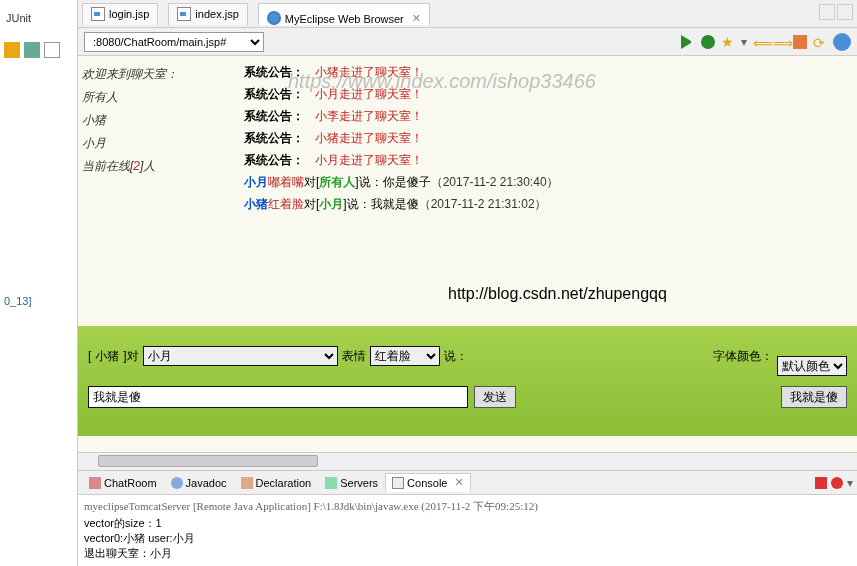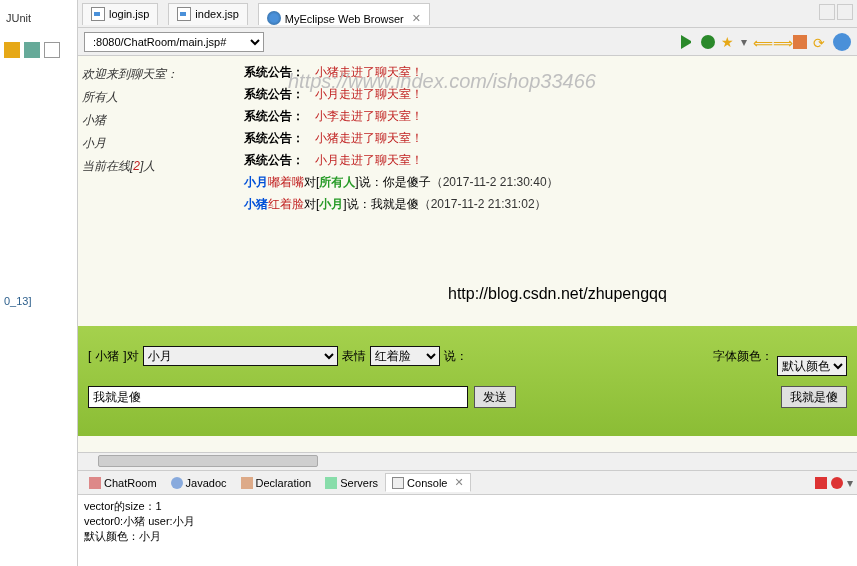--- a/index.html
+++ b/index.html
@@ -218,17 +218,18 @@
         <span>Console</span>
         <span class="close-x">✕</span>
       </div>
     <div class="bp-right">
       <span class="bp-stop"></span>
       <span class="bp-close"></span>
       <span style="color:#666">▾</span>
     </div>
   </div>
   <div class="bp-body">
+    <div class="hdr">myeclipseTomcatServer [Remote Java Application] F:\1.8Jdk\bin\javaw.exe (2017-11-2 下午09:25:12)</div>
     <div>vector的size：1</div>
     <div>vector0:小猪 user:小月</div>
-    <div>默认颜色：小月</div>
+    <div>退出聊天室：小月</div>
   </div>
 </div>
 
 </body></html>

